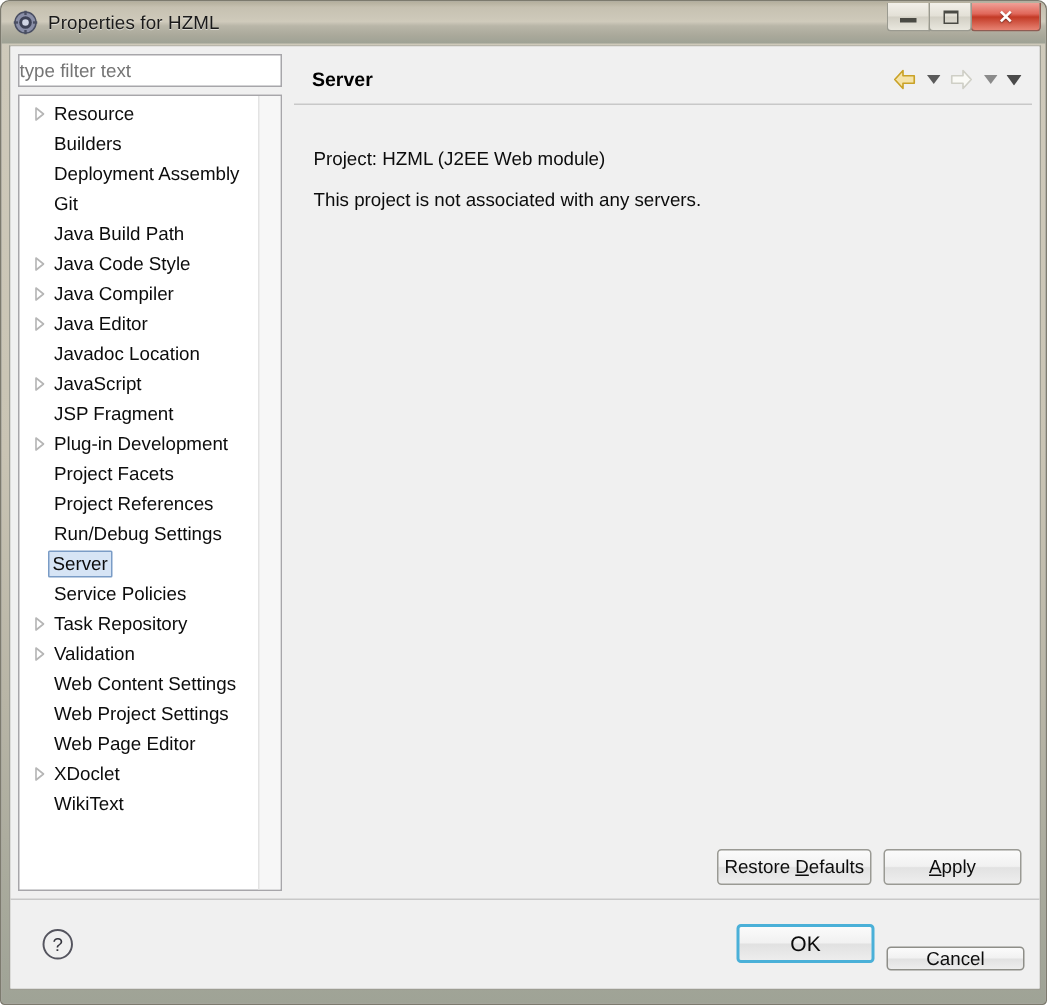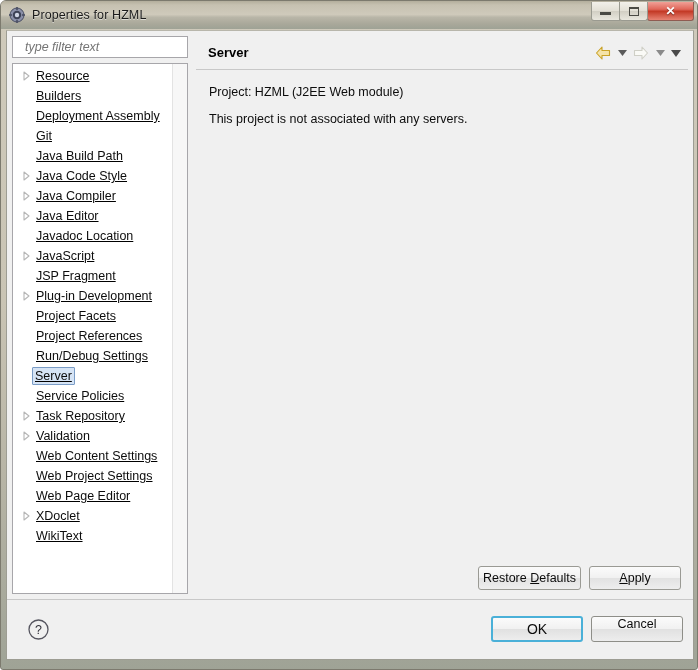--- a/index.html
+++ b/index.html
@@ -106,44 +106,42 @@
   }
   .filter-input {
     position: absolute;
     left: 0; top: 0;
     width: 176px; height: 22px;
     border: 1px solid #a7a6aa;
     background: #ffffff;
     font-family: "Liberation Sans", sans-serif;
     font-size: 12.5px;
     color: #4d4d4d;
-    padding: 0 12px;
+    padding: 0 0;
     outline: none;
-    font-style: italic;
   }
   .tree-box {
     position: absolute;
     left: 0; top: 27px;
     width: 176px; height: 531px;
     border: 1px solid #a7a6aa;
     background: #ffffff;
     overflow: hidden;
   }
   .tree-scroll-track {
     position: absolute;
     right: 0; top: 0;
     width: 15px; height: 100%;
     background: #f7f7f7;
     border-left: 1px solid #e3e3e3;
   }
   .tree-list {
     position: absolute;
     left: 0; top: 2px;
     width: 160px;
-    text-decoration: underline;
   }
   .tree-item {
     height: 20px;
     display: flex;
     align-items: center;
     padding-left: 7px;
     font-size: 12.5px;
     color: #0c0c0c;
     white-space: nowrap;
     cursor: default;
@@ -208,21 +206,21 @@
     position: absolute;
     left: 0; top: 35px;
     width: 492px; height: 523px;
   }
   .body-line {
     font-size: 12.5px;
     color: #0c0c0c;
     margin-left: 13px;
     white-space: nowrap;
   }
-  .body-line.l1 { margin-top: 14px; }
+  .body-line.l1 { margin-top: 28px; }
   .body-line.l2 { margin-top: 13px; }
 
   
   .apply-row {
     position: absolute;
     right: 7px; bottom: 4px;
     display: flex;
     gap: 8px;
   }
   .btn {
@@ -267,28 +265,29 @@
     width: 92px; height: 26px;
     border: 2px solid #4ab0d8;
     border-radius: 3px;
     background: linear-gradient(to bottom, #fbfbfb 0%, #f1f1f1 48%, #e1e1e1 52%, #ededed 100%);
     font-size: 14px;
     color: #0c0c0c;
     display: flex; align-items: center; justify-content: center;
     cursor: default;
   }
   .btn-cancel {
-    width: 92px; height: 26px;
+    width: 92px; height: 16px;
     border: 1px solid #8e8e88;
     border-radius: 3px;
     background: linear-gradient(to bottom, #fbfbfb 0%, #f1f1f1 48%, #e1e1e1 52%, #ededed 100%);
     font-size: 12.5px;
     color: #0c0c0c;
     display: flex; align-items: flex-start; justify-content: center;
     cursor: default;
+    margin-top: 15px;
   }
 </style>
 </head>
 <body>
 
 <div class="window">
 
   <div class="titlebar">
     <span class="title-icon">
       <svg width="16" height="16" viewBox="0 0 16 16">

